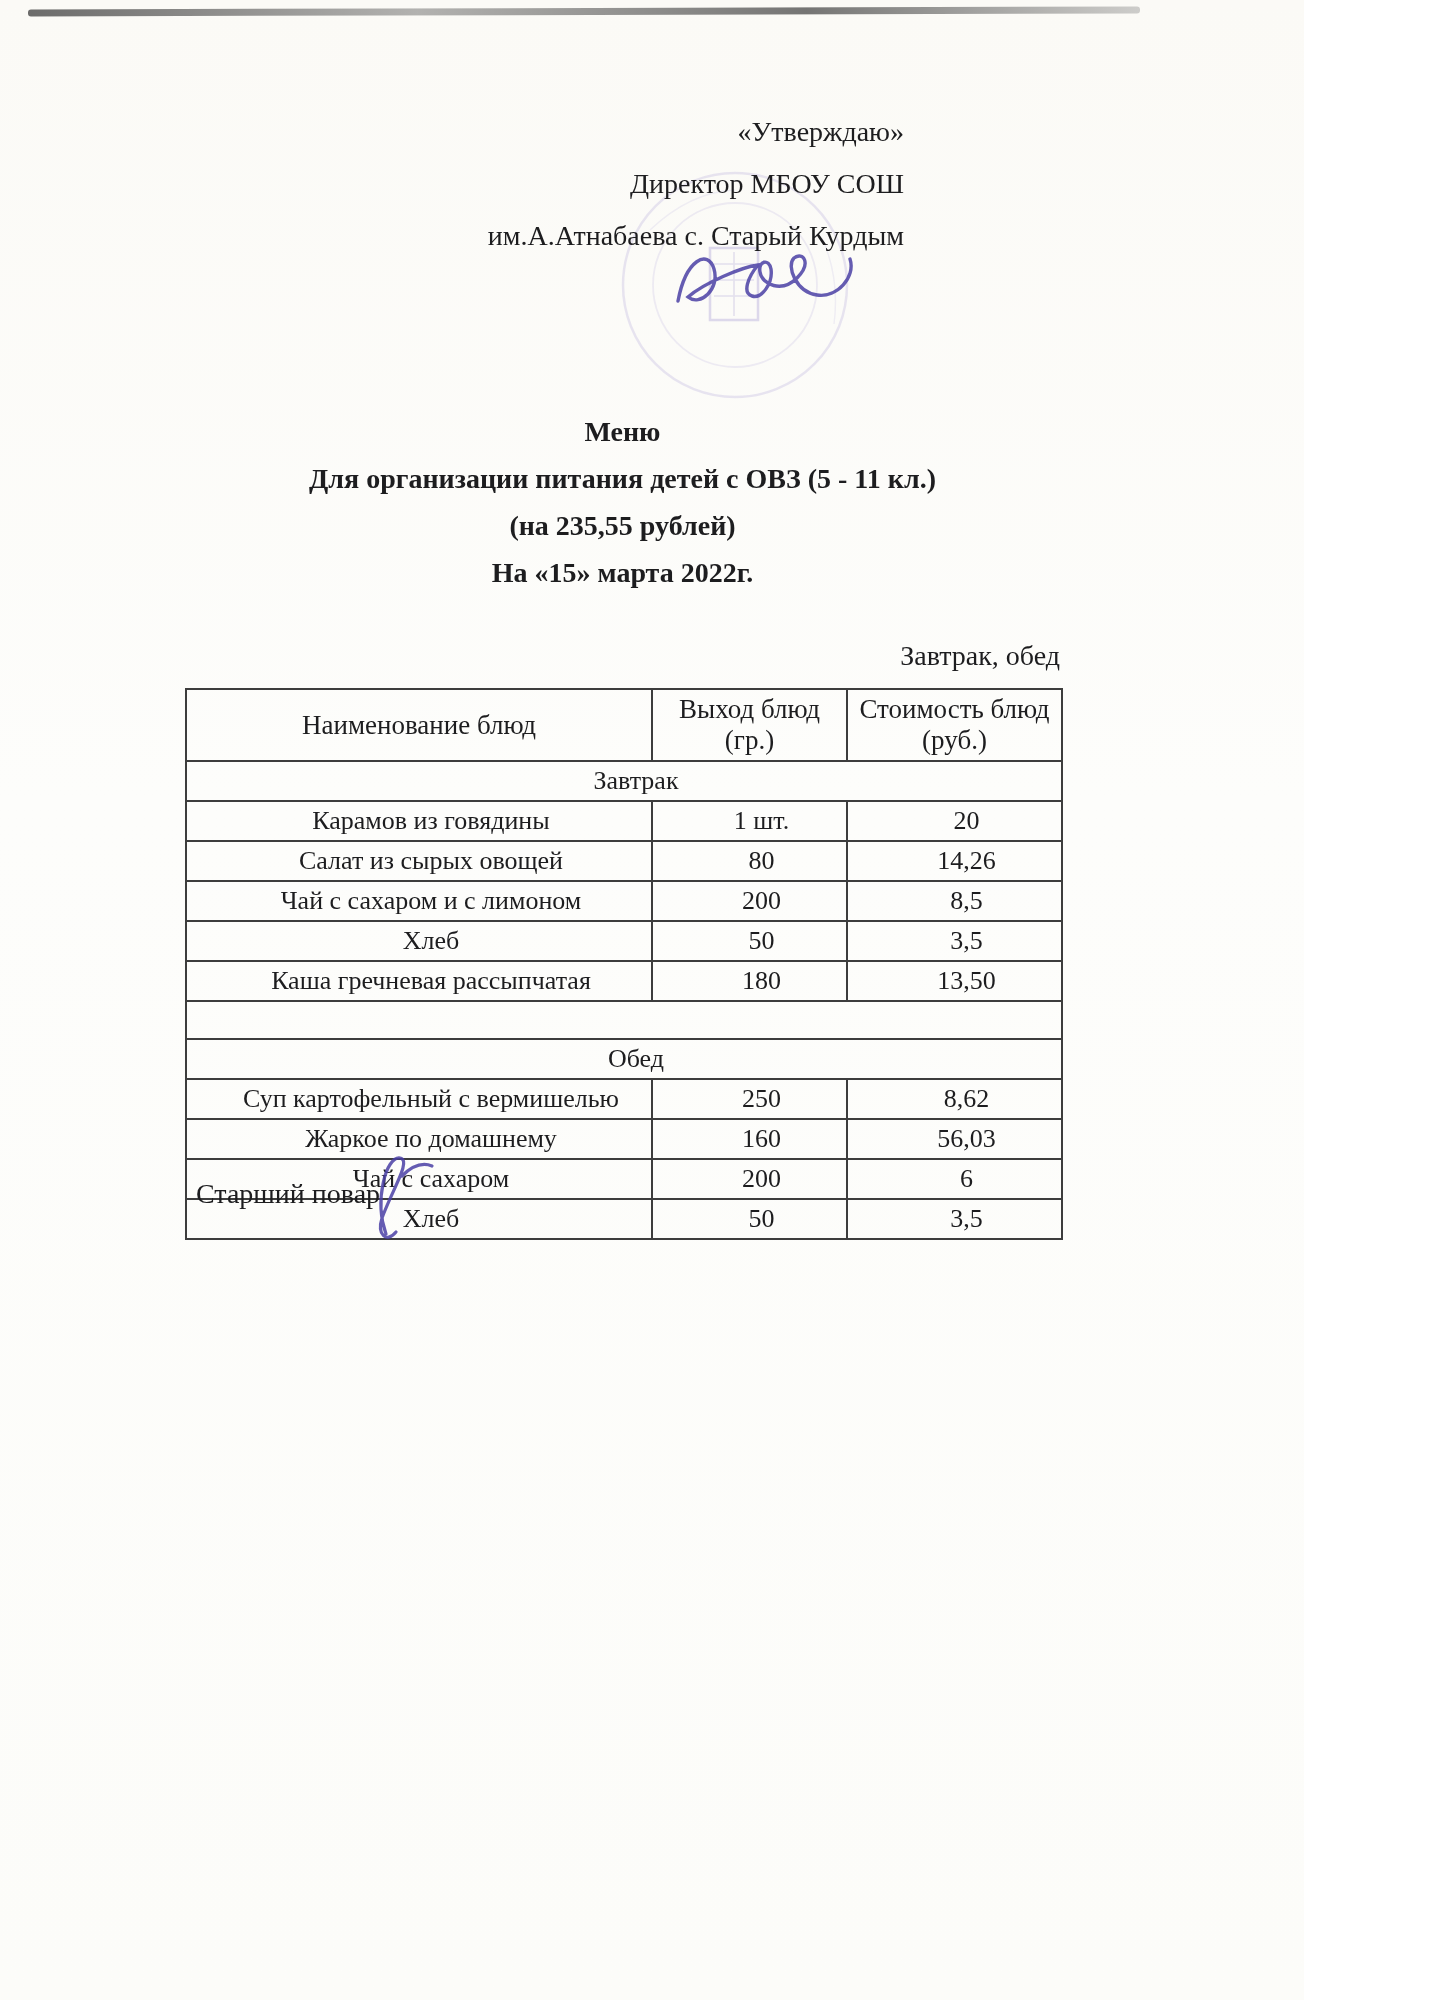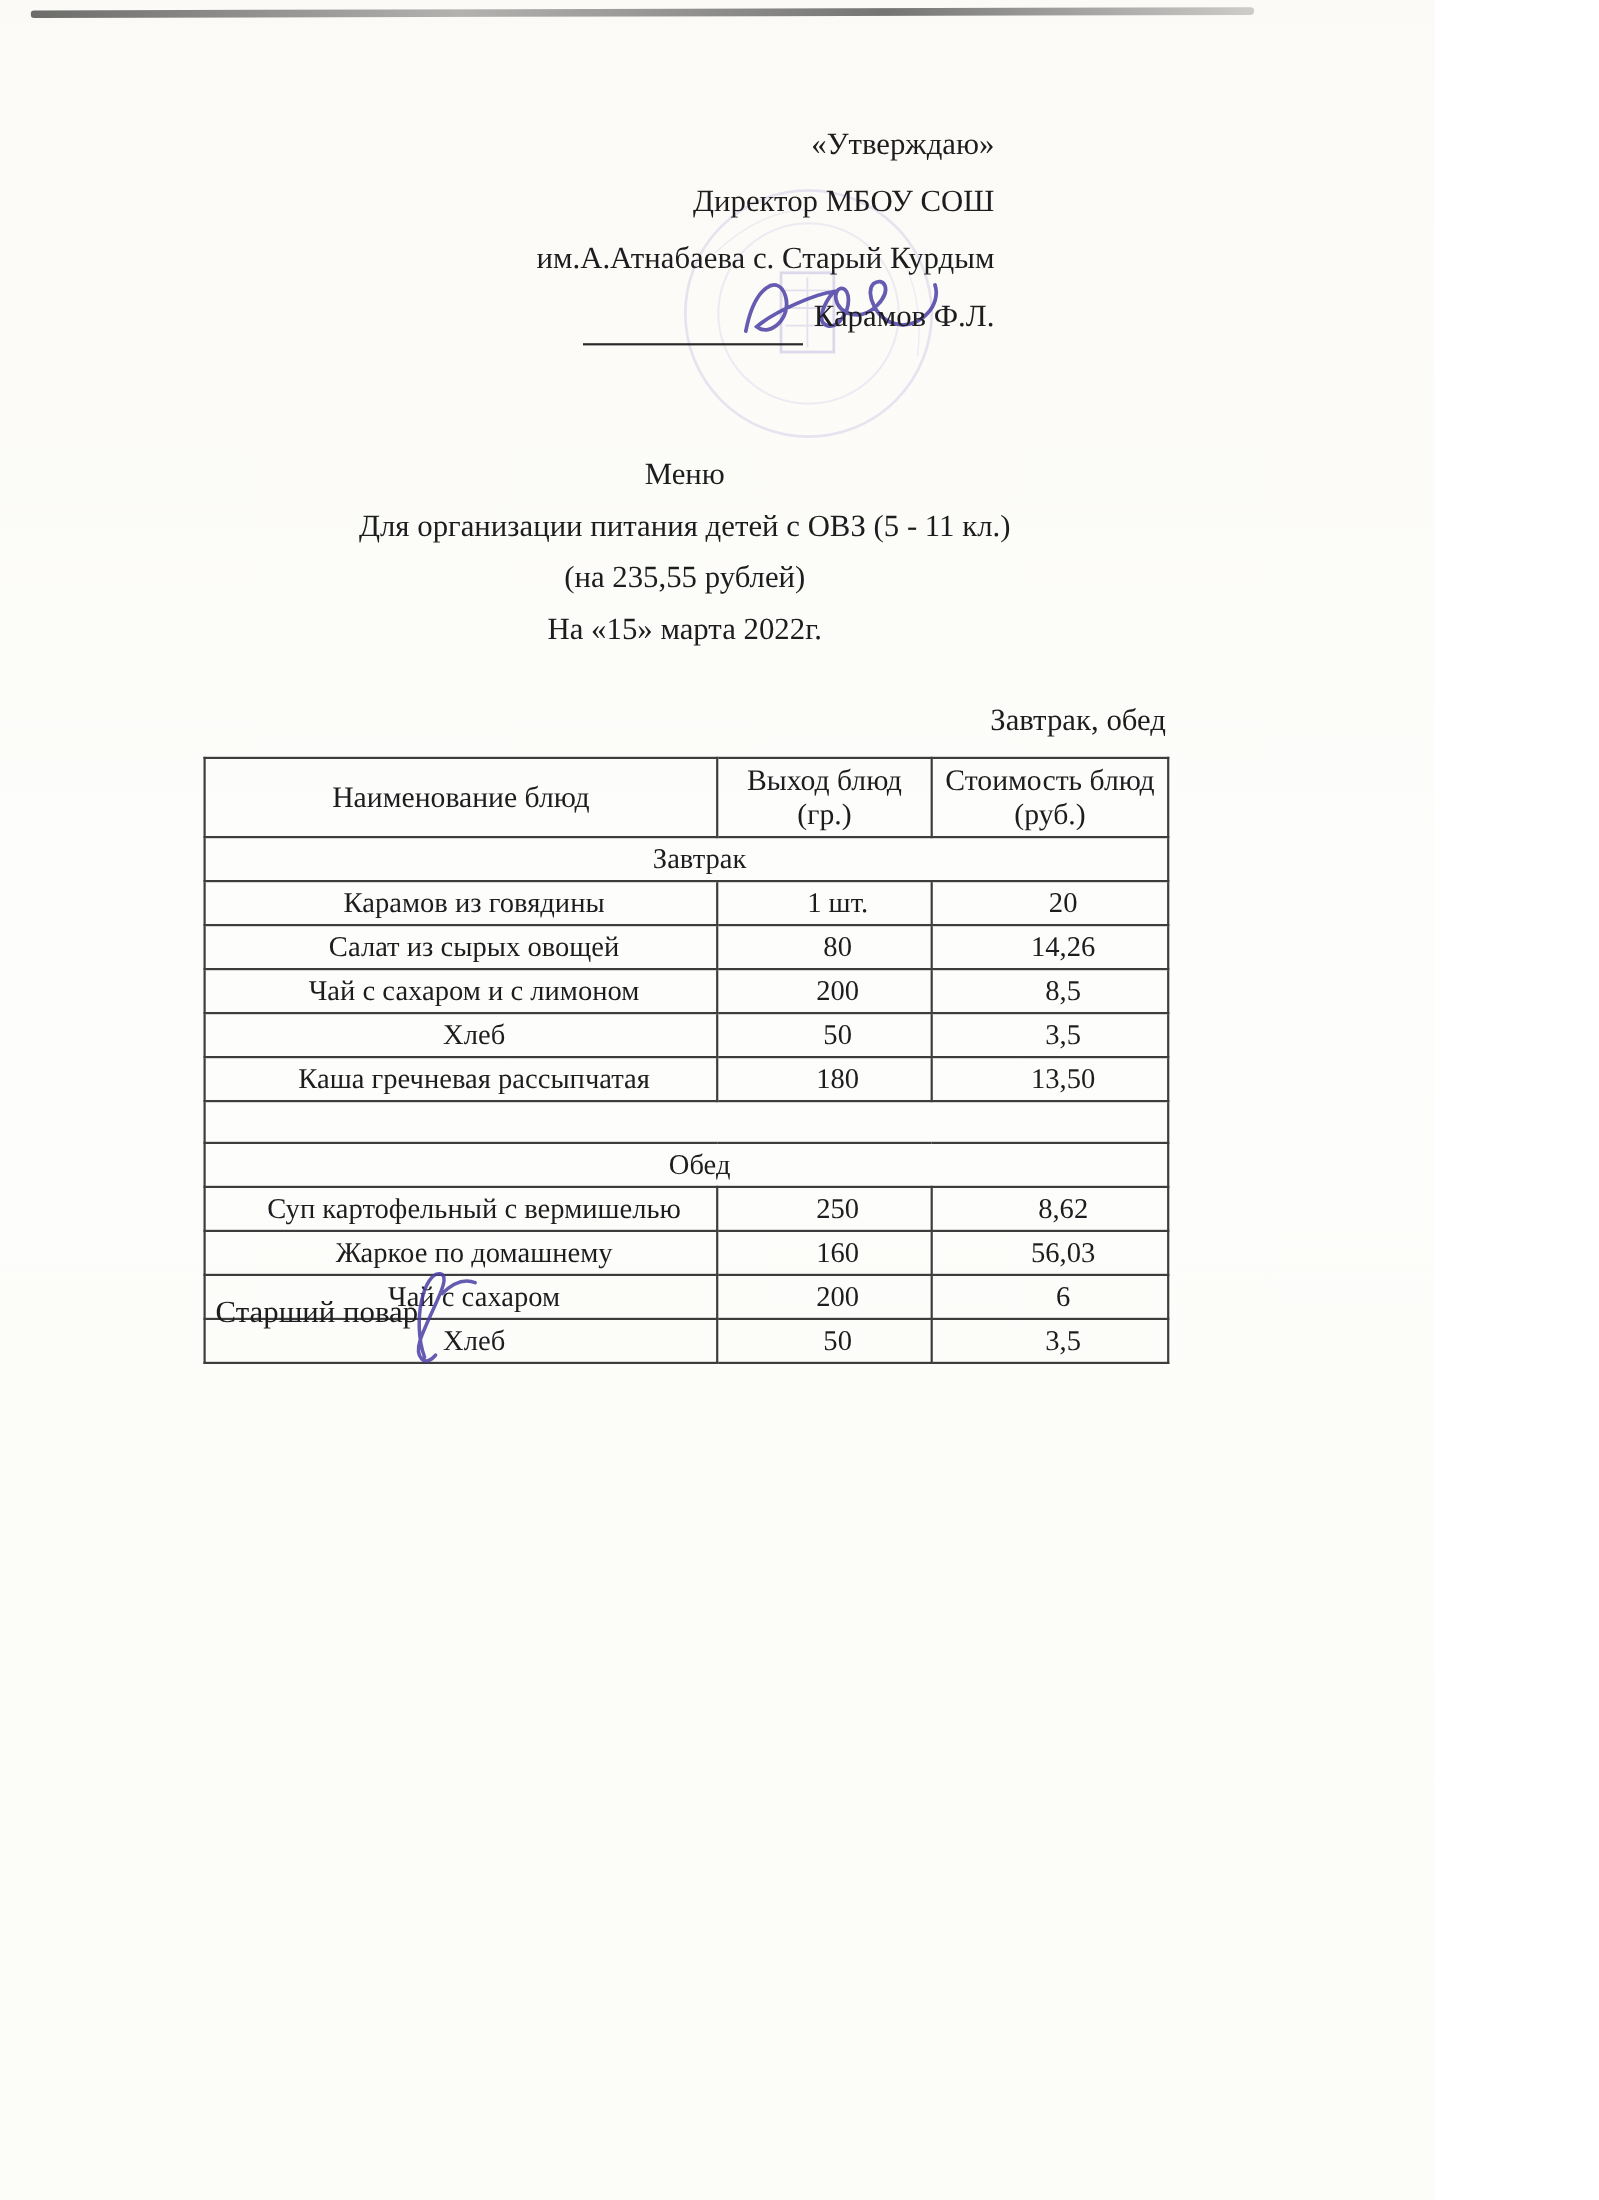--- a/index.html
+++ b/index.html
@@ -51,20 +51,21 @@
     width: 230px; height: 95px;
     pointer-events: none;
   }
   .titles {
     position: absolute;
     left: 185px; top: 408px;
     width: 875px;
     text-align: center;
     font-size: 28px;
     line-height: 47px;
+    font-weight: bold;
   }
   .caption {
     position: absolute;
     left: 185px; top: 640px;
     width: 875px;
     text-align: right;
     font-size: 28px;
   }
   table.menu {
     position: absolute;
@@ -125,24 +126,20 @@
   </svg>
 
   <svg class="dir-sign" viewBox="0 0 230 95">
     <path d="M18 66 C 26 24, 48 14, 54 34 C 60 54, 40 72, 28 62 C 44 48, 82 32, 98 30 C 88 42, 82 58, 92 61 C 102 64, 113 48, 111 34 C 109 23, 98 26, 100 37 C 102 50, 122 58, 137 43 C 152 28, 143 16, 134 23 C 126 31, 136 57, 157 60 C 177 63, 196 42, 190 24" stroke="#4a3fa5" stroke-width="3.4" fill="none" stroke-linecap="round" opacity="0.85"></path>
   </svg>
 
   <div class="approval">
     <div>«Утверждаю»</div>
     <div>Директор МБОУ СОШ</div>
     <div>им.А.Атнабаева с. Старый Курдым</div>
-    <div class="row4">
-      <span class="sig-line"></span>
-      <span>Карамов Ф.Л.</span>
-    </div>
   </div>
 
   <div class="titles">
     <div>Меню</div>
     <div>Для организации питания детей с ОВЗ (5 - 11 кл.)</div>
     <div>(на 235,55 рублей)</div>
     <div>На «15» марта 2022г.</div>
   </div>
 
   <div class="caption">Завтрак, обед</div>

